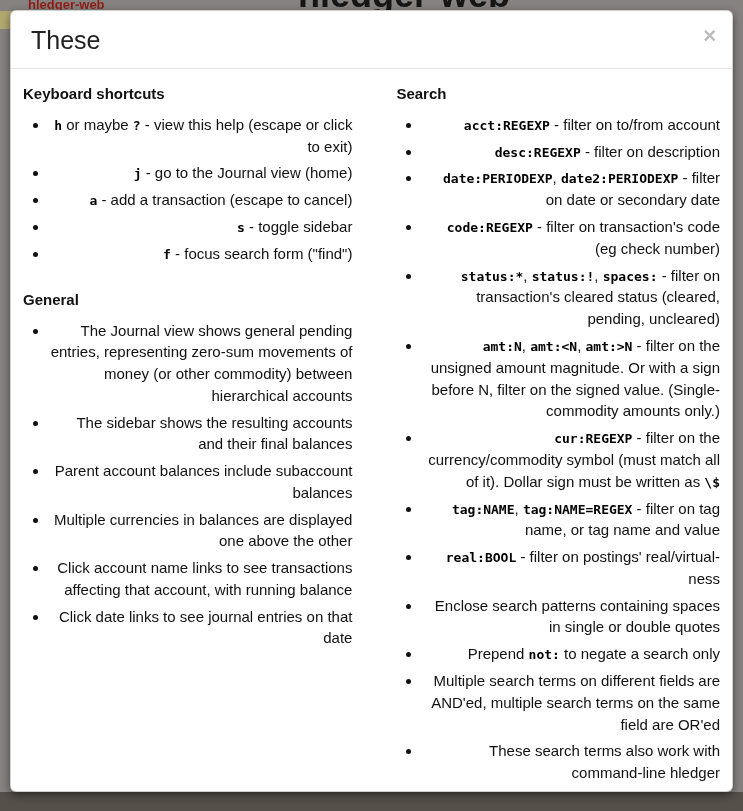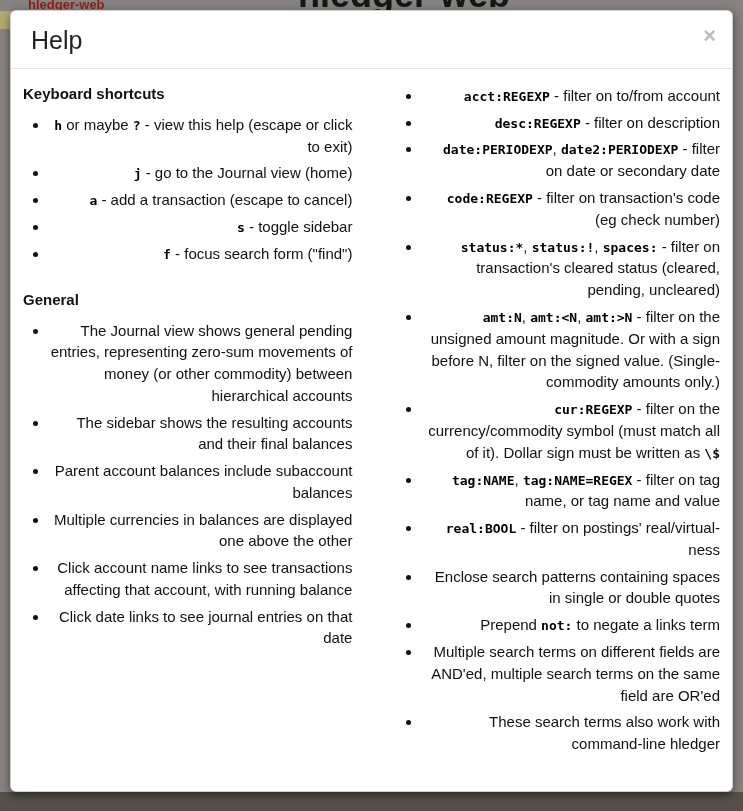--- a/index.html
+++ b/index.html
@@ -81,21 +81,21 @@
 
 <div class="page-behind">
   <div class="accent-fragment"></div>
   <a class="brand-link">hledger-web</a>
   <div class="page-heading-fragment">hledger-web</div>
   <div class="page-bottom-band"></div>
 </div>
 
 <div class="modal">
   <div class="modal-header">
-    <h2 class="modal-title">Help</h2>
+    <h2 class="modal-title">These</h2>
     <button class="close-btn">×</button>
   </div>
   <div class="modal-body">
     <div class="col col-left">
         <h4 class="section-heading">Keyboard shortcuts</h4>
         <ul class="help-list">
           <li><span class="code">h</span><span> or maybe </span><span class="code">?</span><span> - view this help (escape or click to exit)</span></li>
           <li><span class="code">j</span><span> - go to the Journal view (home)</span></li>
           <li><span class="code">a</span><span> - add a transaction (escape to cancel)</span></li>
           <li><span class="code">s</span><span> - toggle sidebar</span></li>
@@ -105,30 +105,31 @@
         <ul class="help-list">
           <li><span>The Journal view shows general pending entries, representing zero-sum movements of money (or other commodity) between hierarchical accounts</span></li>
           <li><span>The sidebar shows the resulting accounts and their final balances</span></li>
           <li><span>Parent account balances include subaccount balances</span></li>
           <li><span>Multiple currencies in balances are displayed one above the other</span></li>
           <li><span>Click account name links to see transactions affecting that account, with running balance</span></li>
           <li><span>Click date links to see journal entries on that date</span></li>
         </ul>
       </div>
     <div class="col col-right">
+        <h4 class="section-heading">Search</h4>
         <ul class="help-list">
           <li><span class="code">acct:REGEXP</span><span> - filter on to/from account</span></li>
           <li><span class="code">desc:REGEXP</span><span> - filter on description</span></li>
           <li><span class="code">date:PERIODEXP</span><span>, </span><span class="code">date2:PERIODEXP</span><span> - filter on date or secondary date</span></li>
           <li><span class="code">code:REGEXP</span><span> - filter on transaction's code (eg check number)</span></li>
           <li><span class="code">status:*</span><span>, </span><span class="code">status:!</span><span>, </span><span class="code">spaces:</span><span> - filter on transaction's cleared status (cleared, pending, uncleared)</span></li>
           <li><span class="code">amt:N</span><span>, </span><span class="code">amt:&lt;N</span><span>, </span><span class="code">amt:&gt;N</span><span> - filter on the unsigned amount magnitude. Or with a sign before N, filter on the signed value. (Single-commodity amounts only.)</span></li>
           <li><span class="code">cur:REGEXP</span><span> - filter on the currency/commodity symbol (must match all of it). Dollar sign must be written as </span><span class="code">\$</span></li>
           <li><span class="code">tag:NAME</span><span>, </span><span class="code">tag:NAME=REGEX</span><span> - filter on tag name, or tag name and value</span></li>
           <li><span class="code">real:BOOL</span><span> - filter on postings' real/virtual-ness</span></li>
           <li><span>Enclose search patterns containing spaces in single or double quotes</span></li>
-          <li><span>Prepend </span><span class="code">not:</span><span> to negate a links term</span></li>
+          <li><span>Prepend </span><span class="code">not:</span><span> to negate a search only</span></li>
           <li><span>Multiple search terms on different fields are AND'ed, multiple search terms on the same field are OR'ed</span></li>
           <li><span>These search terms also work with command-line hledger</span></li>
         </ul>
       </div>
   </div>
 </div>
 
 </body></html>

